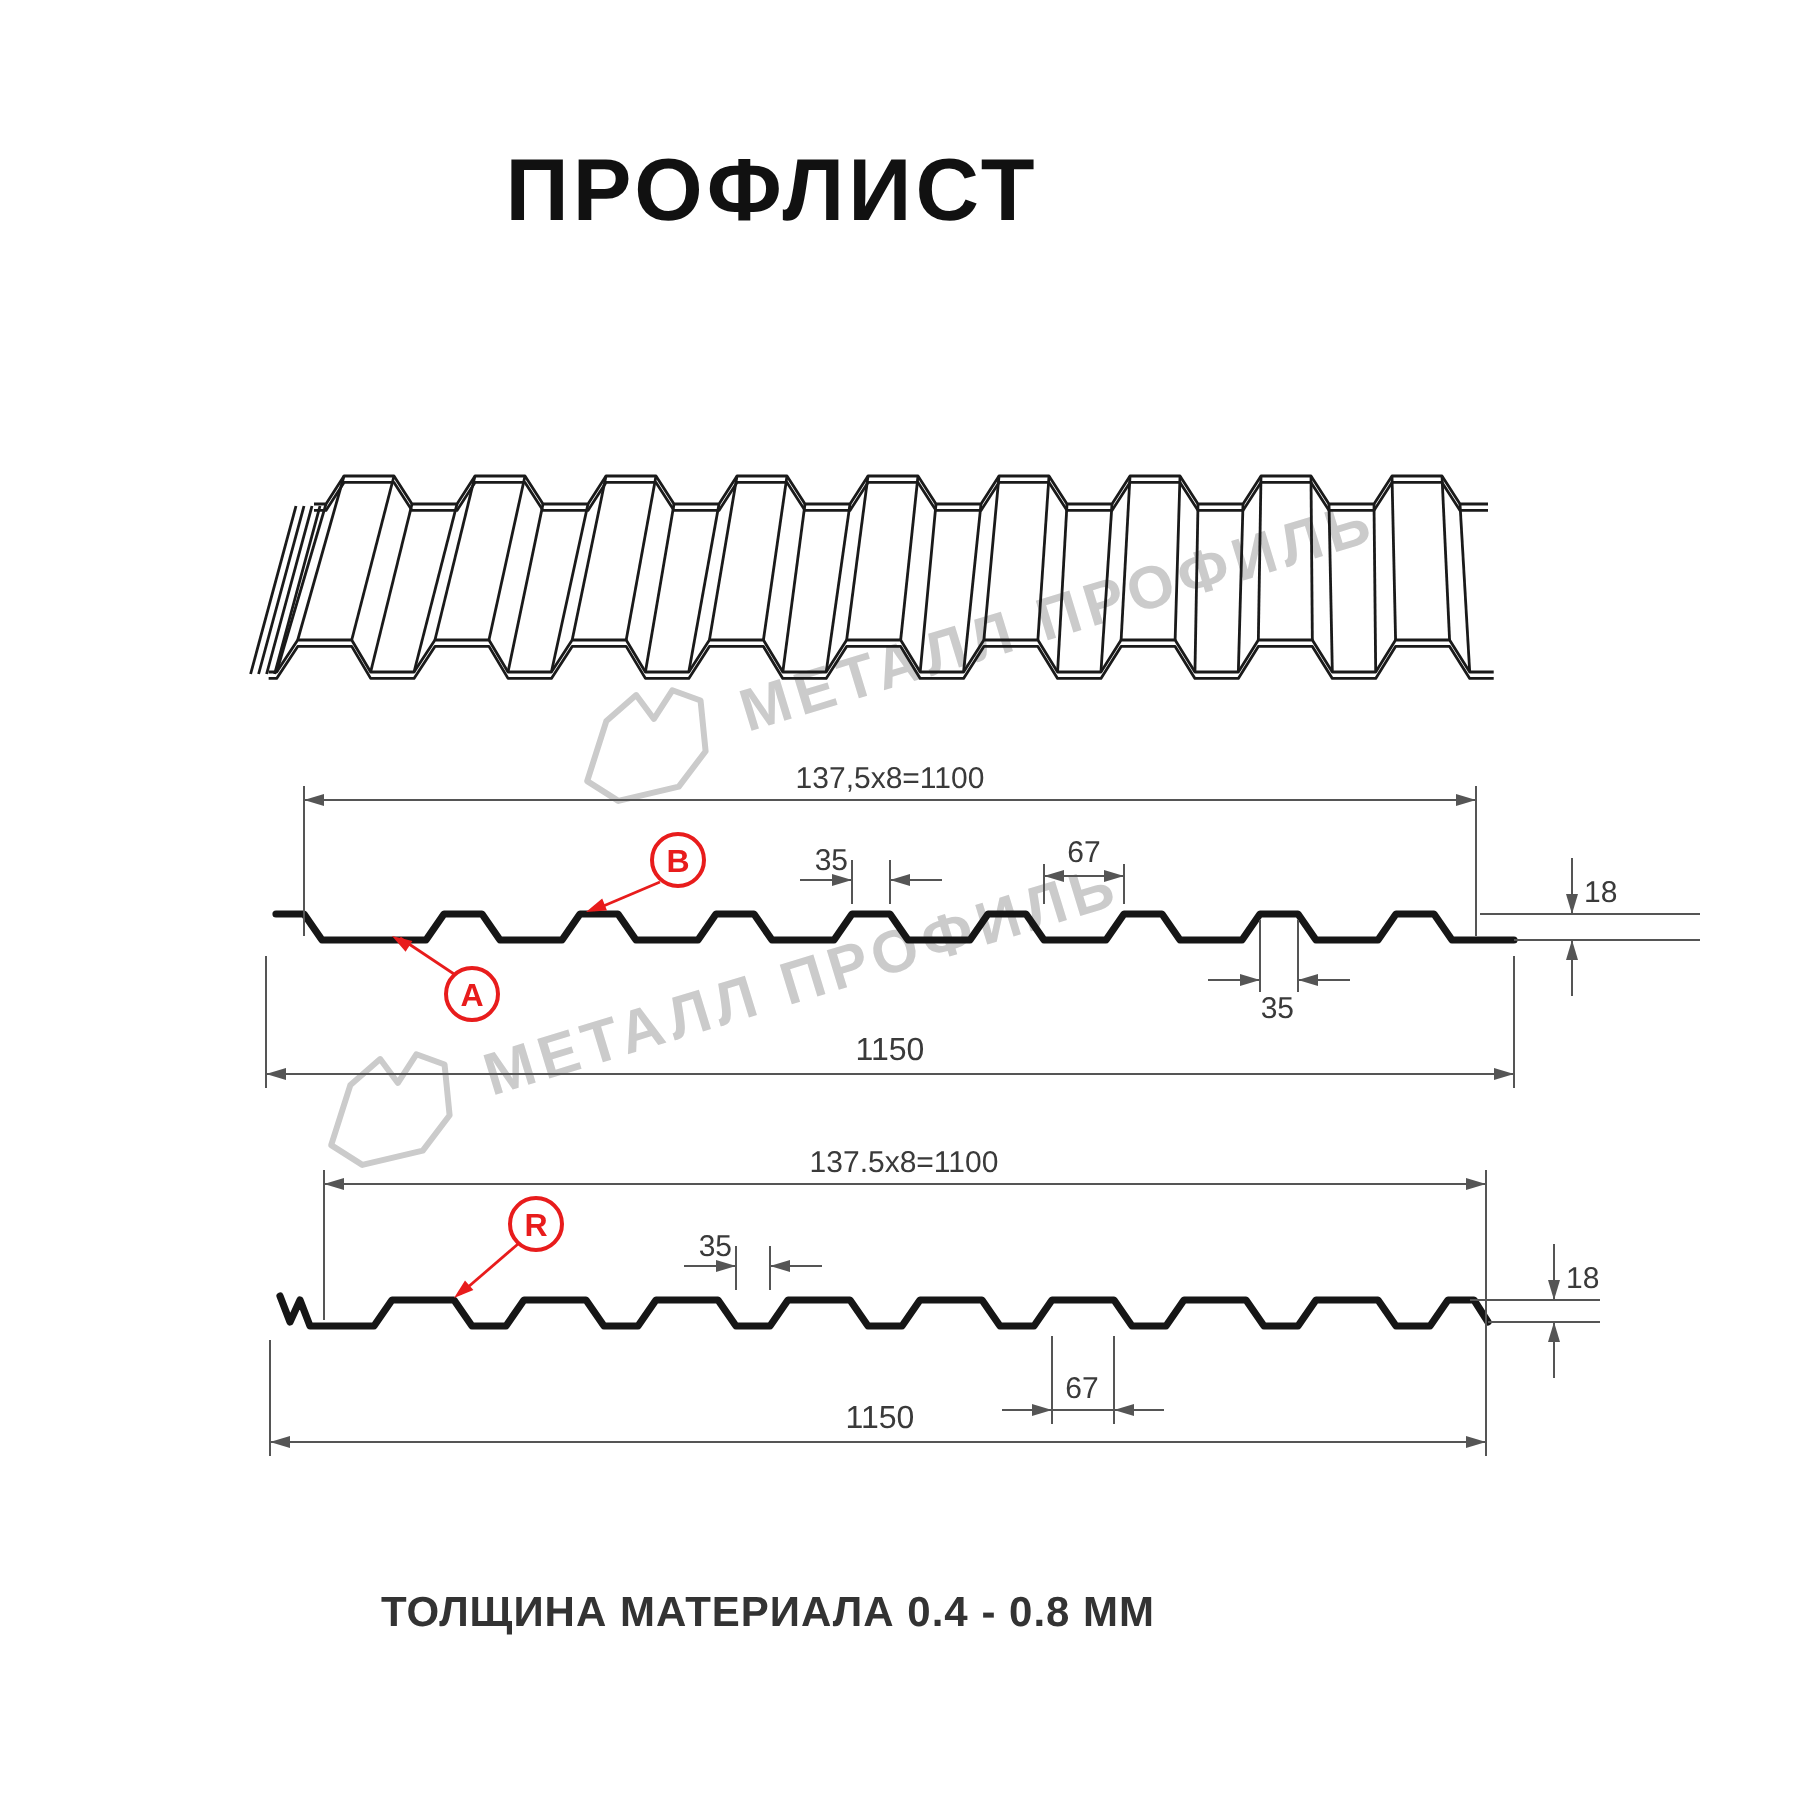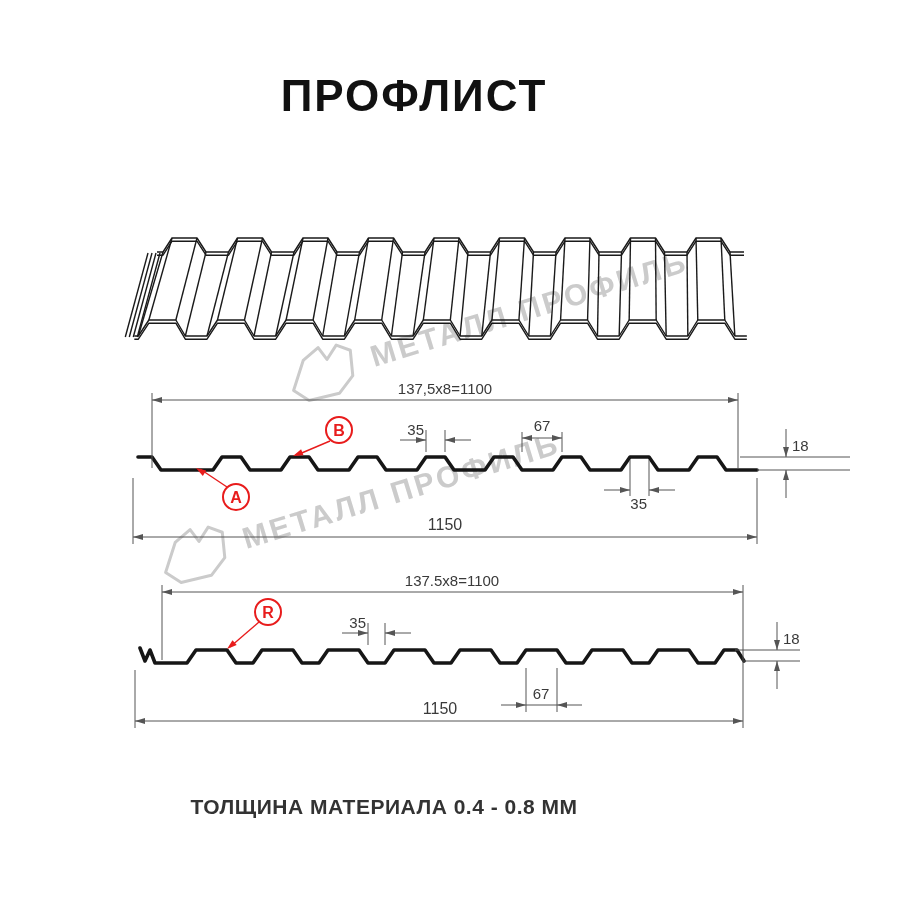--- a/index.html
+++ b/index.html
@@ -1,18 +1,18 @@
 <!DOCTYPE html>
 <html><head>
 <meta charset="utf-8">
 <style>
   html,body{margin:0;padding:0;background:#ffffff;}
   #stage{position:relative;width:900px;height:900px;background:#ffffff;overflow:hidden;
          font-family:"Liberation Sans", sans-serif;}
-  .header{position:absolute;top:74px;left:0;width:772px;text-align:center;z-index:2;margin-left:28px;}
+  .header{position:absolute;top:74px;left:0;width:772px;text-align:center;z-index:2;}
   .title{font-size:44px;font-weight:700;letter-spacing:2px;color:#111;line-height:1;}
   .subtitle{margin-top:13px;font-size:21px;font-weight:500;letter-spacing:1px;color:#222;}
   .footer-note{position:absolute;top:795px;left:0;width:768px;text-align:center;
                font-size:21px;font-weight:700;letter-spacing:.5px;color:#333;z-index:2;}
   .wm{position:absolute;display:flex;align-items:center;gap:14px;color:#cbcbcb;
       transform:rotate(-17deg);z-index:0;white-space:nowrap;}
   .wm .wm-text{font-size:30px;font-weight:700;letter-spacing:3px;}
   svg.draw{position:absolute;z-index:1;overflow:visible;}
   .dim{stroke:#555;stroke-width:1;fill:none;}
   .dimtxt{font-size:15px;fill:#3a3a3a;}

